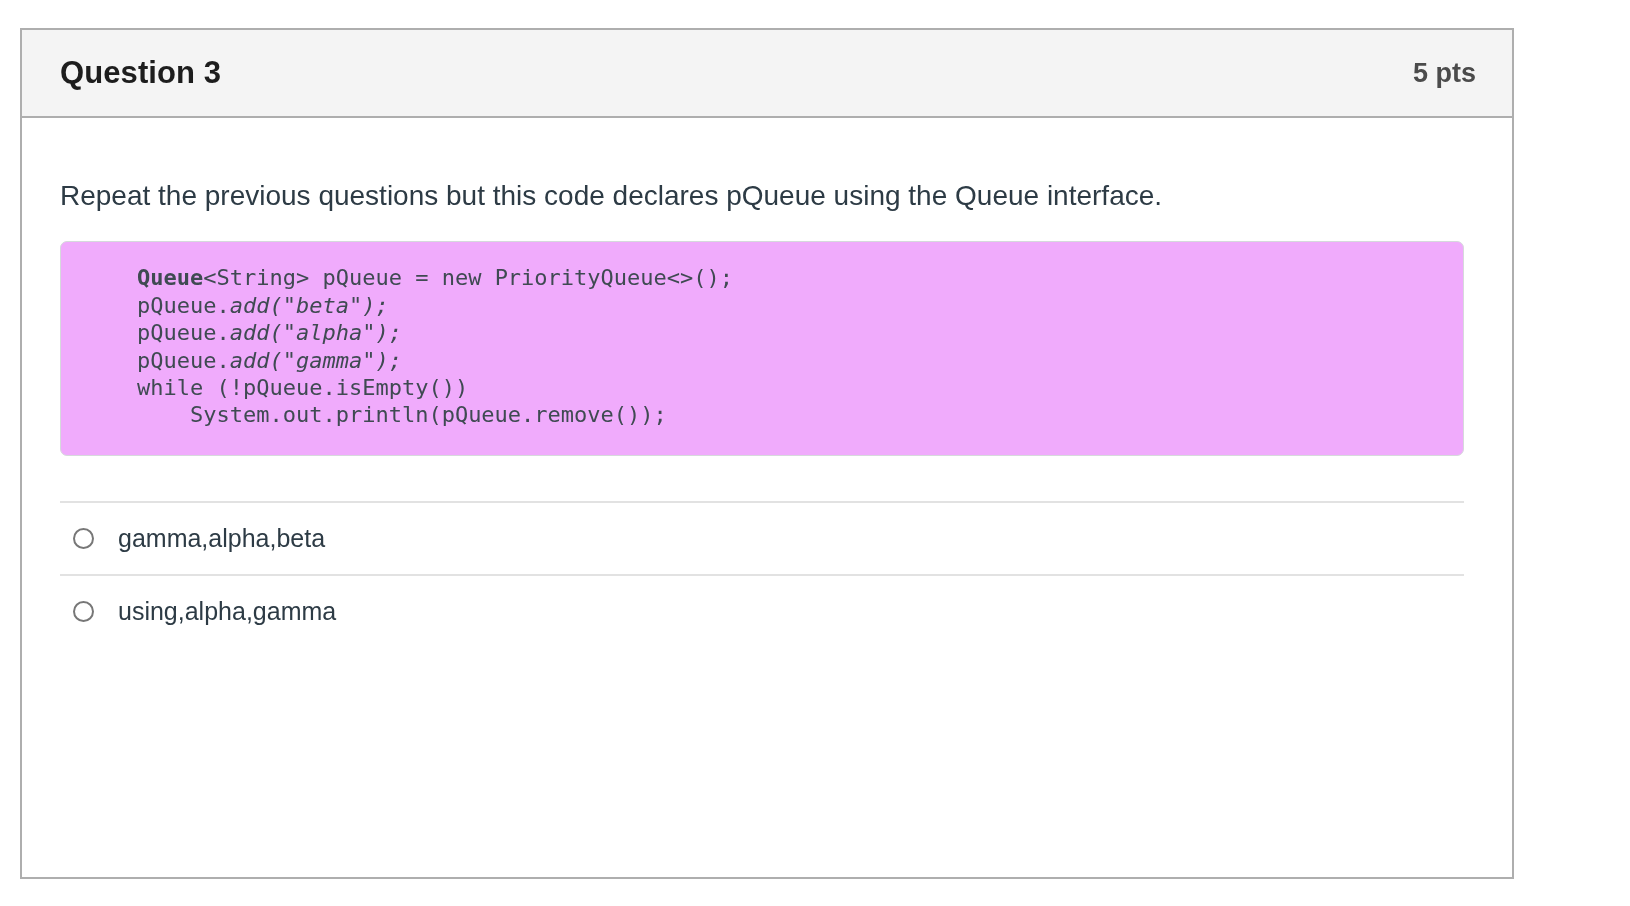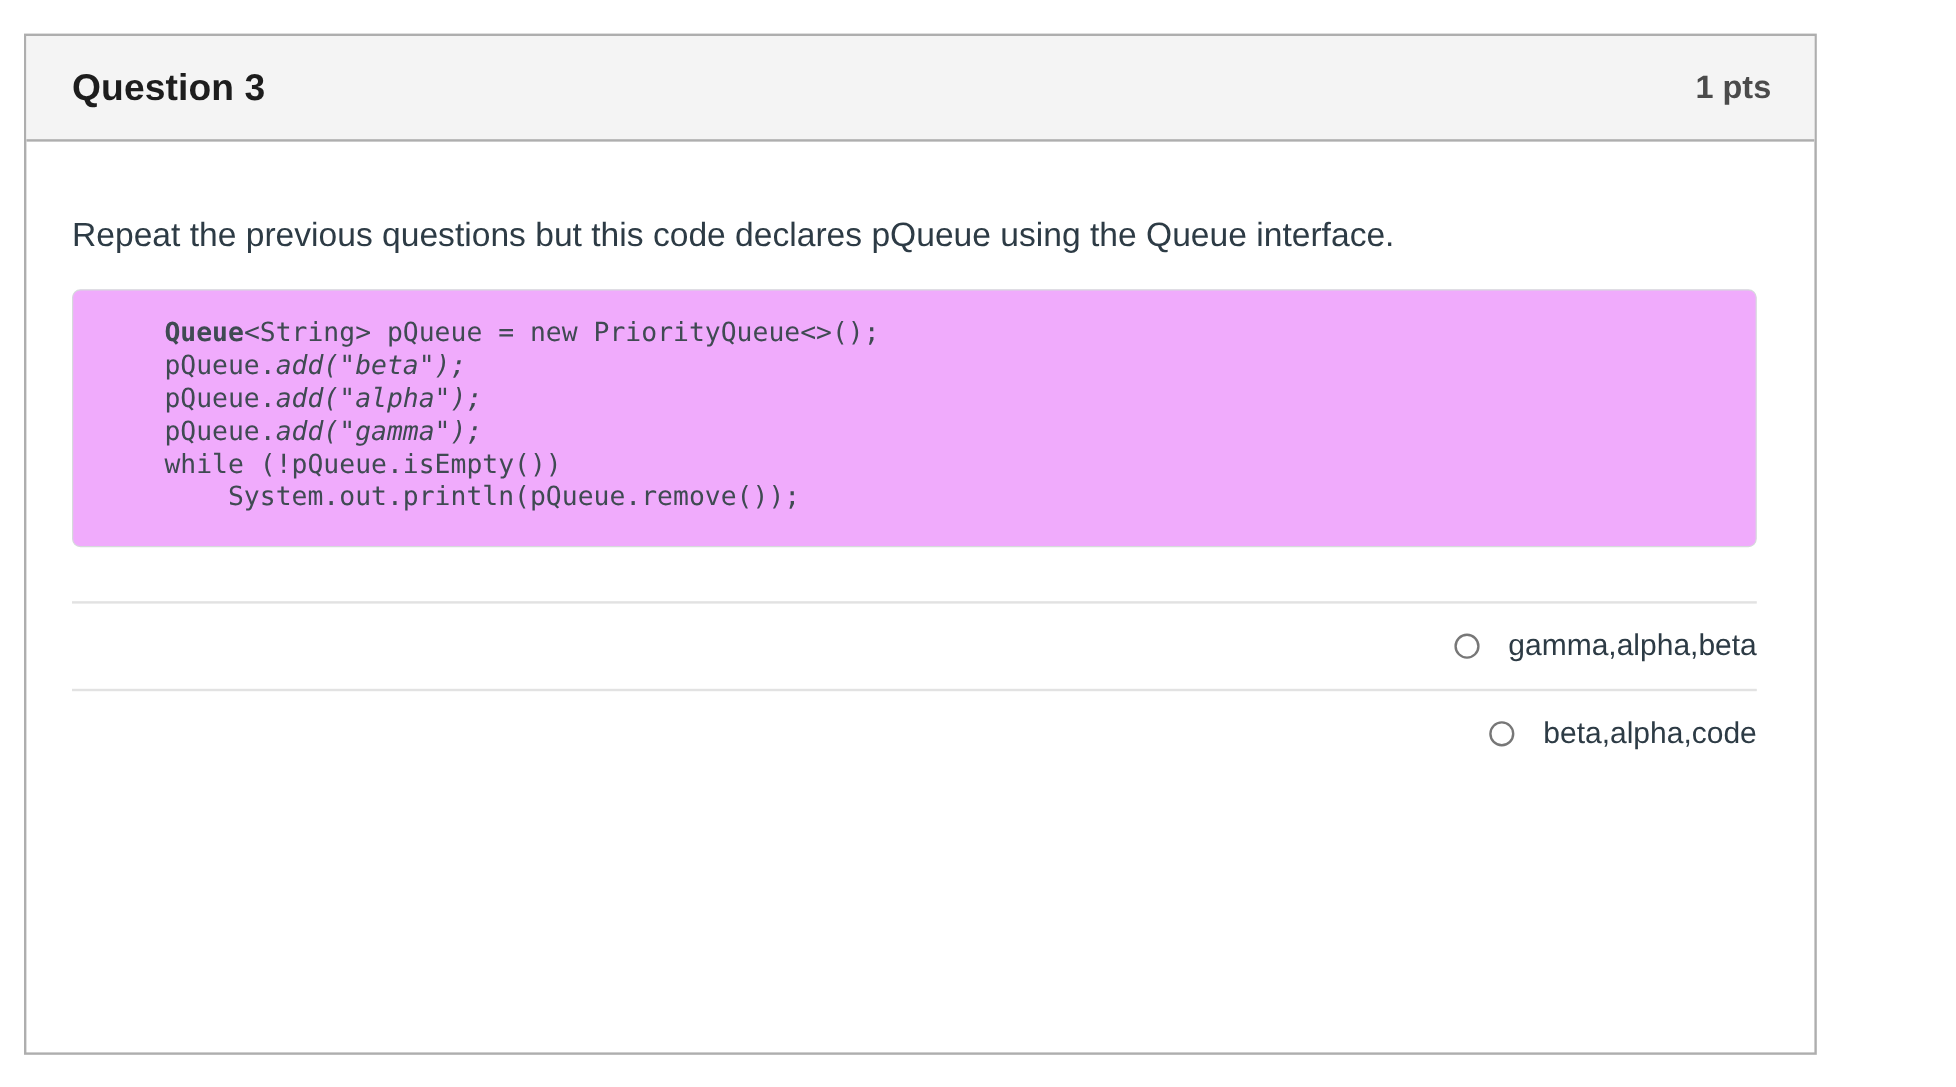--- a/index.html
+++ b/index.html
@@ -93,21 +93,20 @@
     margin-right: 10px;
   }
 
   .option-row {
     display: flex;
     align-items: center;
     border-top: 2px solid #e2e2e2;
     height: 73px;
     padding-left: 13px;
     box-sizing: border-box;
-    justify-content: flex-end;
   }
 
   .radio {
     width: 21px;
     height: 21px;
     border-radius: 50%;
     box-sizing: border-box;
     border: 2px solid #777777;
     background: #ffffff;
     flex: 0 0 auto;
@@ -138,21 +137,21 @@
     line-height: 1;
   }
 </style>
 </head>
 <body>
 
 <div class="question-card">
 
   <div class="question-header">
     <div class="question-title">Question 3</div>
-    <div class="question-points">1 pts</div>
+    <div class="question-points">5 pts</div>
   </div>
 
   <div class="question-body">
 
     <div class="question-prompt">Repeat the previous questions but this code declares pQueue using the Queue interface.</div>
 
     <div class="code-block">
       <pre><span class="kw-bold">Queue</span><span>&lt;String&gt; pQueue = new PriorityQueue&lt;&gt;();</span>
 <span>pQueue.</span><span class="em">add("beta");</span>
 <span>pQueue.</span><span class="em">add("alpha");</span>
@@ -163,21 +162,21 @@
 
     <div class="options-list">
 
       <div class="option-row">
         <span class="radio"></span>
         <span class="option-label">gamma,alpha,beta</span>
       </div>
 
       <div class="option-row">
         <span class="radio"></span>
-        <span class="option-label">beta,alpha,code</span>
+        <span class="option-label">using,alpha,gamma</span>
       </div>
 
 
 
     </div>
 
   </div>
 </div>
 
 </body></html>

